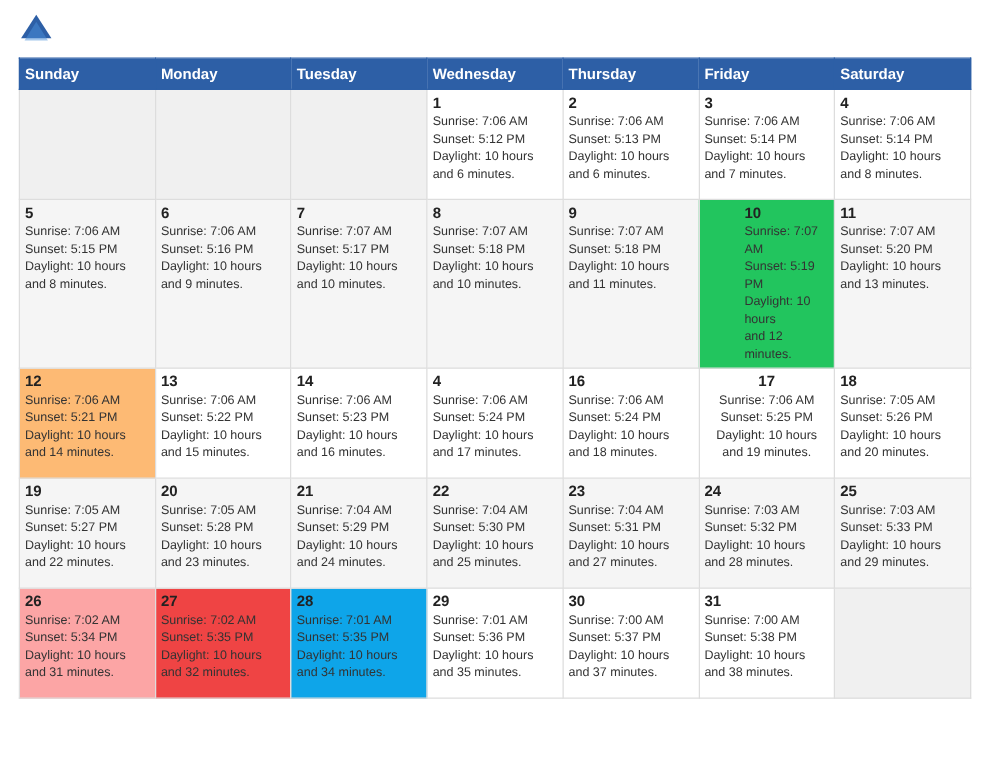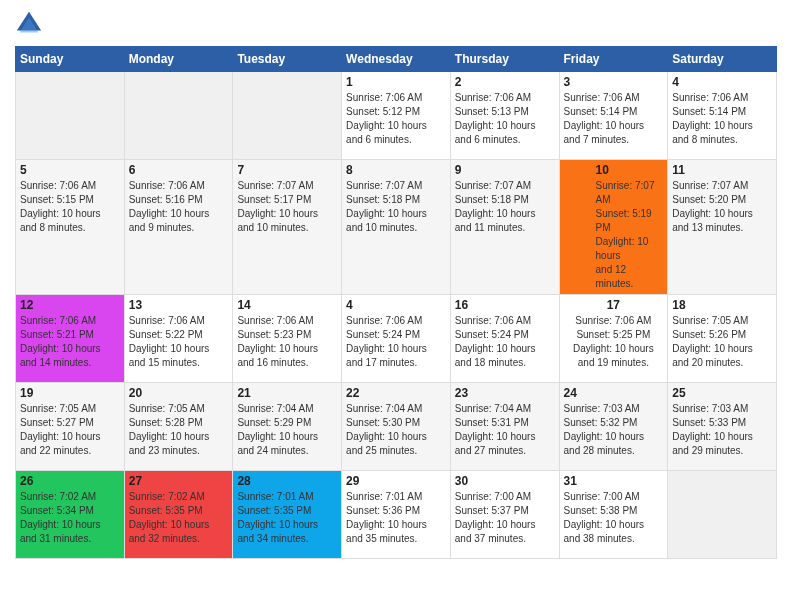--- a/index.html
+++ b/index.html
@@ -92,31 +92,31 @@
             <div class="day-info">Sunrise: 7:07 AM<br>Sunset: 5:17 PM<br>Daylight: 10 hours<br>and 10 minutes.</div>
           </td>
           <td style="background: rgb(245, 245, 245);">
             <span class="day-number">8</span>
             <div class="day-info">Sunrise: 7:07 AM<br>Sunset: 5:18 PM<br>Daylight: 10 hours<br>and 10 minutes.</div>
           </td>
           <td style="background: rgb(245, 245, 245);">
             <span class="day-number">9</span>
             <div class="day-info">Sunrise: 7:07 AM<br>Sunset: 5:18 PM<br>Daylight: 10 hours<br>and 11 minutes.</div>
           </td>
-          <td style="background: #f97316; padding-left: 36px;">
+          <td style="background: #22c55e; padding-left: 36px;">
             <span class="day-number">10</span>
             <div class="day-info">Sunrise: 7:07 AM<br>Sunset: 5:19 PM<br>Daylight: 10 hours<br>and 12 minutes.</div>
           </td>
           <td style="background: rgb(245, 245, 245);">
             <span class="day-number">11</span>
             <div class="day-info">Sunrise: 7:07 AM<br>Sunset: 5:20 PM<br>Daylight: 10 hours<br>and 13 minutes.</div>
           </td>
         </tr>
         <tr>
-          <td style="background: #d946ef;">
+          <td style="background: #fdba74;">
             <span class="day-number">12</span>
             <div class="day-info">Sunrise: 7:06 AM<br>Sunset: 5:21 PM<br>Daylight: 10 hours<br>and 14 minutes.</div>
           </td>
           <td style="background: rgb(255, 255, 255);">
             <span class="day-number">13</span>
             <div class="day-info">Sunrise: 7:06 AM<br>Sunset: 5:22 PM<br>Daylight: 10 hours<br>and 15 minutes.</div>
           </td>
           <td style="background: rgb(255, 255, 255);">
             <span class="day-number">14</span>
             <div class="day-info">Sunrise: 7:06 AM<br>Sunset: 5:23 PM<br>Daylight: 10 hours<br>and 16 minutes.</div>
@@ -162,21 +162,21 @@
           <td style="background: rgb(245, 245, 245);">
             <span class="day-number">24</span>
             <div class="day-info">Sunrise: 7:03 AM<br>Sunset: 5:32 PM<br>Daylight: 10 hours<br>and 28 minutes.</div>
           </td>
           <td style="background: rgb(245, 245, 245);">
             <span class="day-number">25</span>
             <div class="day-info">Sunrise: 7:03 AM<br>Sunset: 5:33 PM<br>Daylight: 10 hours<br>and 29 minutes.</div>
           </td>
         </tr>
         <tr>
-          <td style="background: #22c55e; margin-top: 48px;">
+          <td style="background: #fca5a5; margin-top: 48px;">
             <span class="day-number">26</span>
             <div class="day-info">Sunrise: 7:02 AM<br>Sunset: 5:34 PM<br>Daylight: 10 hours<br>and 31 minutes.</div>
           </td>
           <td style="background: #ef4444;">
             <span class="day-number">27</span>
             <div class="day-info">Sunrise: 7:02 AM<br>Sunset: 5:35 PM<br>Daylight: 10 hours<br>and 32 minutes.</div>
           </td>
           <td style="background: #0ea5e9;">
             <span class="day-number">28</span>
             <div class="day-info">Sunrise: 7:01 AM<br>Sunset: 5:35 PM<br>Daylight: 10 hours<br>and 34 minutes.</div>

